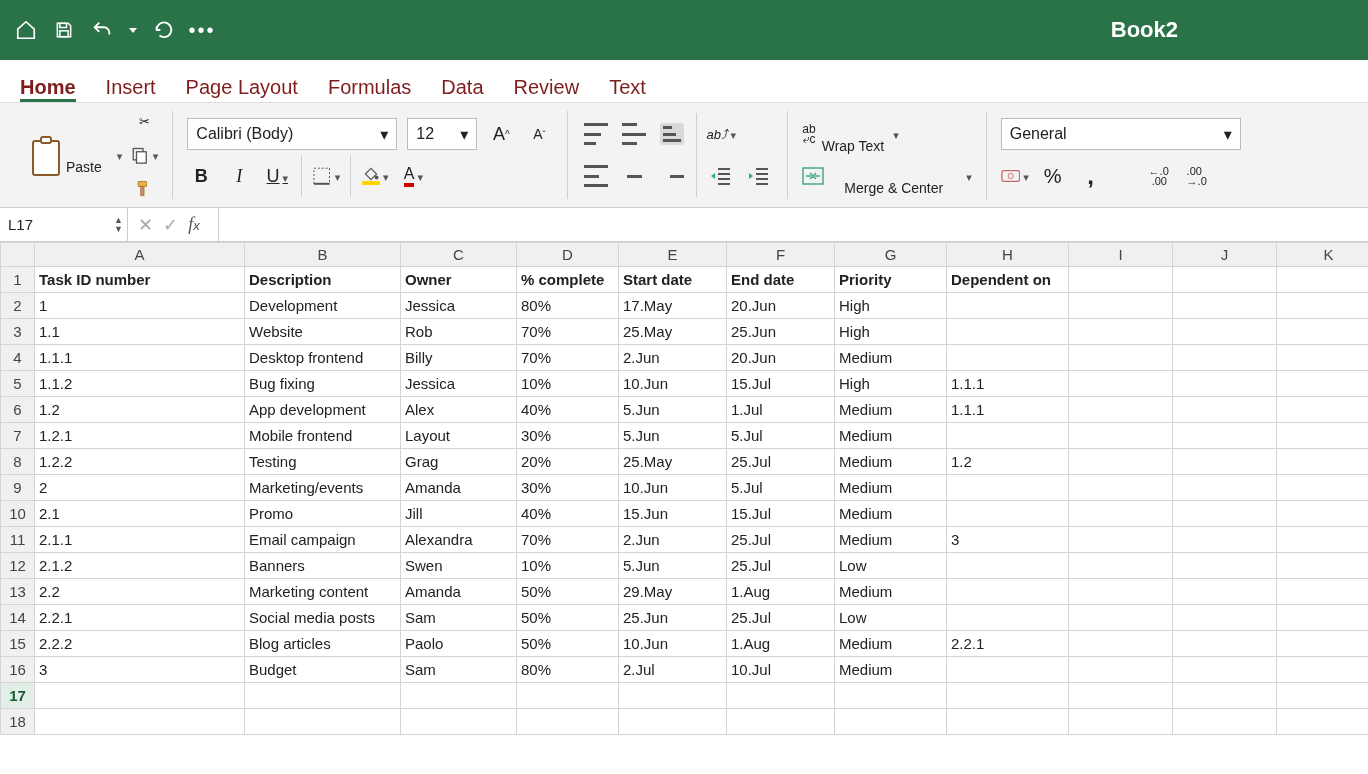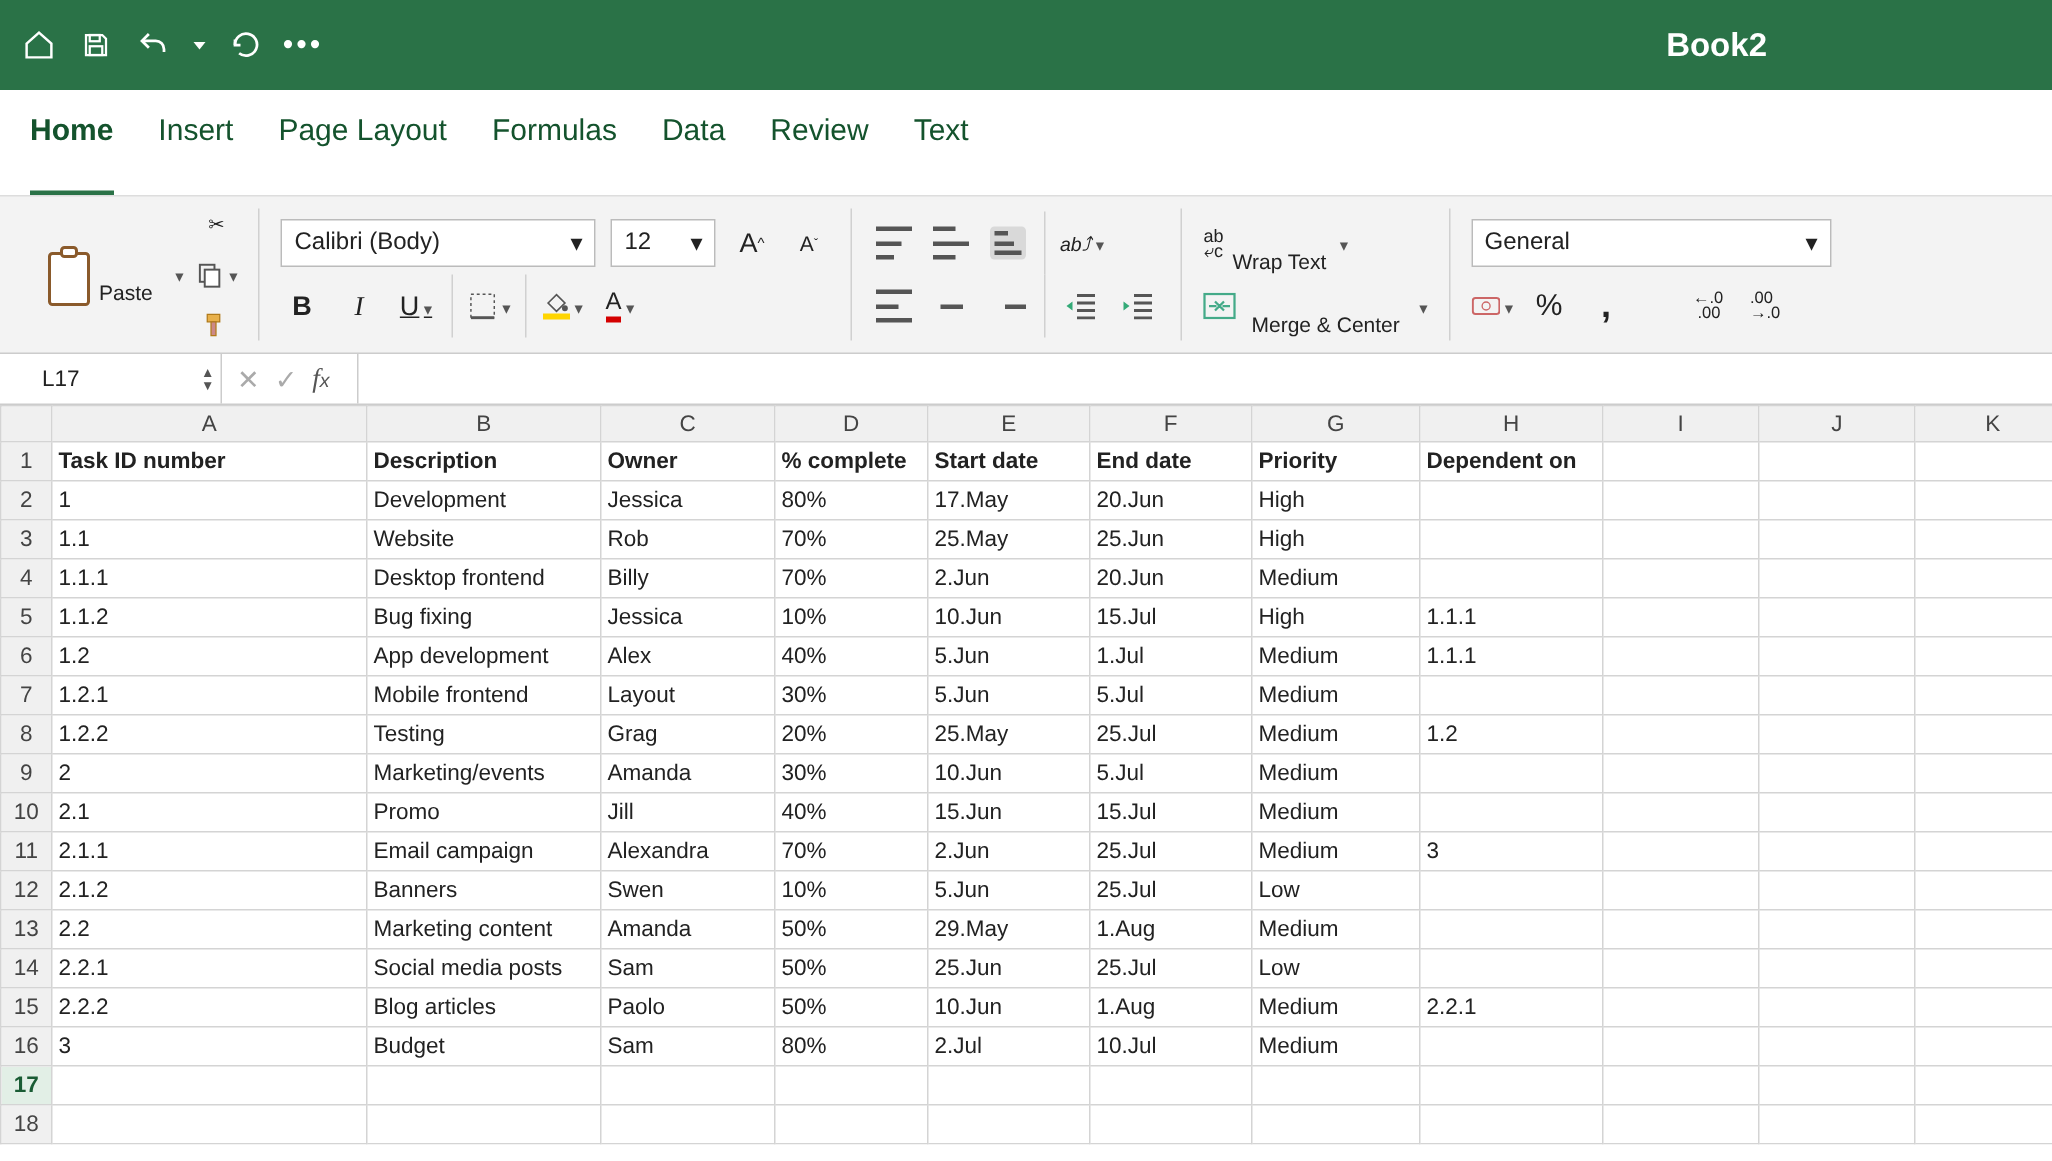--- a/index.html
+++ b/index.html
@@ -7,21 +7,21 @@
 
   
   .titlebar { background: #2a7247; height: 60px; display:flex; align-items:center; padding: 0 12px; color:#fff; position:relative; }
   .titlebar .qat { display:flex; align-items:center; gap:10px; }
   .titlebar .qat .ico { width:28px; height:28px; display:flex; align-items:center; justify-content:center; cursor:pointer; }
   .titlebar .title { position:absolute; left:50%; transform:translateX(-50%); font-size:22px; font-weight:700; right:auto;}
   .titlebar .title { left:auto; right:190px; transform:none; }
 
   
   .ribbon-tabs { background:#fff; border-bottom: 0px; display:flex; gap:30px; padding: 12px 20px 0 20px; font-size:20px; }
-  .ribbon-tabs .tab { padding: 4px 0 28px 0; cursor:pointer; font-weight:500; color:#14532d; }
+  .ribbon-tabs .tab { padding: 4px 0 0 0; cursor:pointer; font-weight:500; color:#7f1d1d; }
   .ribbon-tabs .tab.active { font-weight:700; border-bottom: 3px solid #2a7247; }
 
   
   .ribbon { background:#f3f3f3; height:106px; border-top:1px solid #ddd; border-bottom:1px solid #ccc; display:flex; align-items:stretch; padding: 8px 10px; }
   .group { display:flex; flex-direction:column; justify-content:space-between; padding: 2px 14px; border-right:1px solid #d0d0d0; }
   .group:last-child { border-right:none; }
   .row { display:flex; align-items:center; gap:10px; height:42px; }
   .smallbtn { width:28px; height:28px; display:flex; align-items:center; justify-content:center; cursor:pointer; border-radius:3px; }
   .select { background:#fff; border:1px solid #bbb; height:32px; display:flex; align-items:center; padding:0 8px; font-size:16px; gap:8px; }
   .select .caret { margin-left:auto; }
@@ -33,21 +33,21 @@
   .clipboard-big .clip-icon .clip { position:absolute; top:2px; left:12px; width:12px; height:8px; border:2px solid #8a5a2b; border-radius:3px; background:#fff; }
   .underline-yellow { border-bottom:4px solid #ffd500; padding-bottom:0px; }
   .underline-red { border-bottom:4px solid #d40000; padding-bottom:0px; }
   .align-ico { width:24px; height:22px; display:flex; flex-direction:column; justify-content:space-between; }
   .align-ico span { display:block; height:3px; background:#555; }
   .align-ico.active { background:#d9d9d9; padding:3px; border-radius:3px; }
   .vbar { width:1px; background:#d0d0d0; align-self:stretch; }
 
   
   .formula-bar { height:34px; border-bottom:1px solid #ccc; display:flex; align-items:stretch; }
-  .namebox { width:128px; border-right:1px solid #ccc; display:flex; align-items:center; padding:0 8px; font-size:15px; position:relative;margin-left:20px; }
+  .namebox { width:128px; border-right:1px solid #ccc; display:flex; align-items:center; padding:0 8px; font-size:15px; position:relative; }
   .namebox .spin { position:absolute; right:4px; display:flex; flex-direction:column; font-size:9px; line-height:9px; color:#555; }
   .fx-controls { display:flex; align-items:center; gap:10px; padding:0 10px; border-right:1px solid #ccc; }
   .fx-input { flex:1; display:flex; align-items:center; padding:0 8px; }
   .fx-symbol { font-style:italic; font-family: "Times New Roman", serif; font-size:18px; color:#555; margin-right:8px;}
   .fx-controls .disabled { color:#aaa; }
 
   
   .sheet { position:relative; overflow:hidden; }
   table.grid { border-collapse:collapse; table-layout:fixed; width:1368px; }
   table.grid th, table.grid td { border:1px solid #d4d4d4; height:26px; padding:0 4px; font-size:15px; text-align:left; white-space:nowrap; overflow:hidden; }
@@ -251,21 +251,21 @@
 
   <div class="group">
     <div class="row">
       <div class="smallbtn" style="width:auto; gap:6px;text-align:center;">
         <span style="font-size:12px; line-height:10px;">ab<br>⤶c</span>
         <span class="label-sm">Wrap Text</span>
         <span class="caret-sm"></span>
       </div>
     </div>
     <div class="row">
-      <div class="smallbtn" style="width:auto; gap:10px;">
+      <div class="smallbtn" style="width:auto; gap:20px;">
         <svg width="22" height="18" viewBox="0 0 22 18">
             <rect x="1" y="1" width="20" height="16" fill="none" stroke="#4a8" stroke-width="1.5"></rect>
             <path d="M4 9h5M13 9h5M8 6l3 3-3 3M14 6l-3 3 3 3" stroke="#4a8" stroke-width="1.5" fill="none"></path>
           </svg>
         <span class="label-sm">Merge &amp; Center</span>
         <span class="caret-sm"></span>
       </div>
     </div>
   </div>
 

